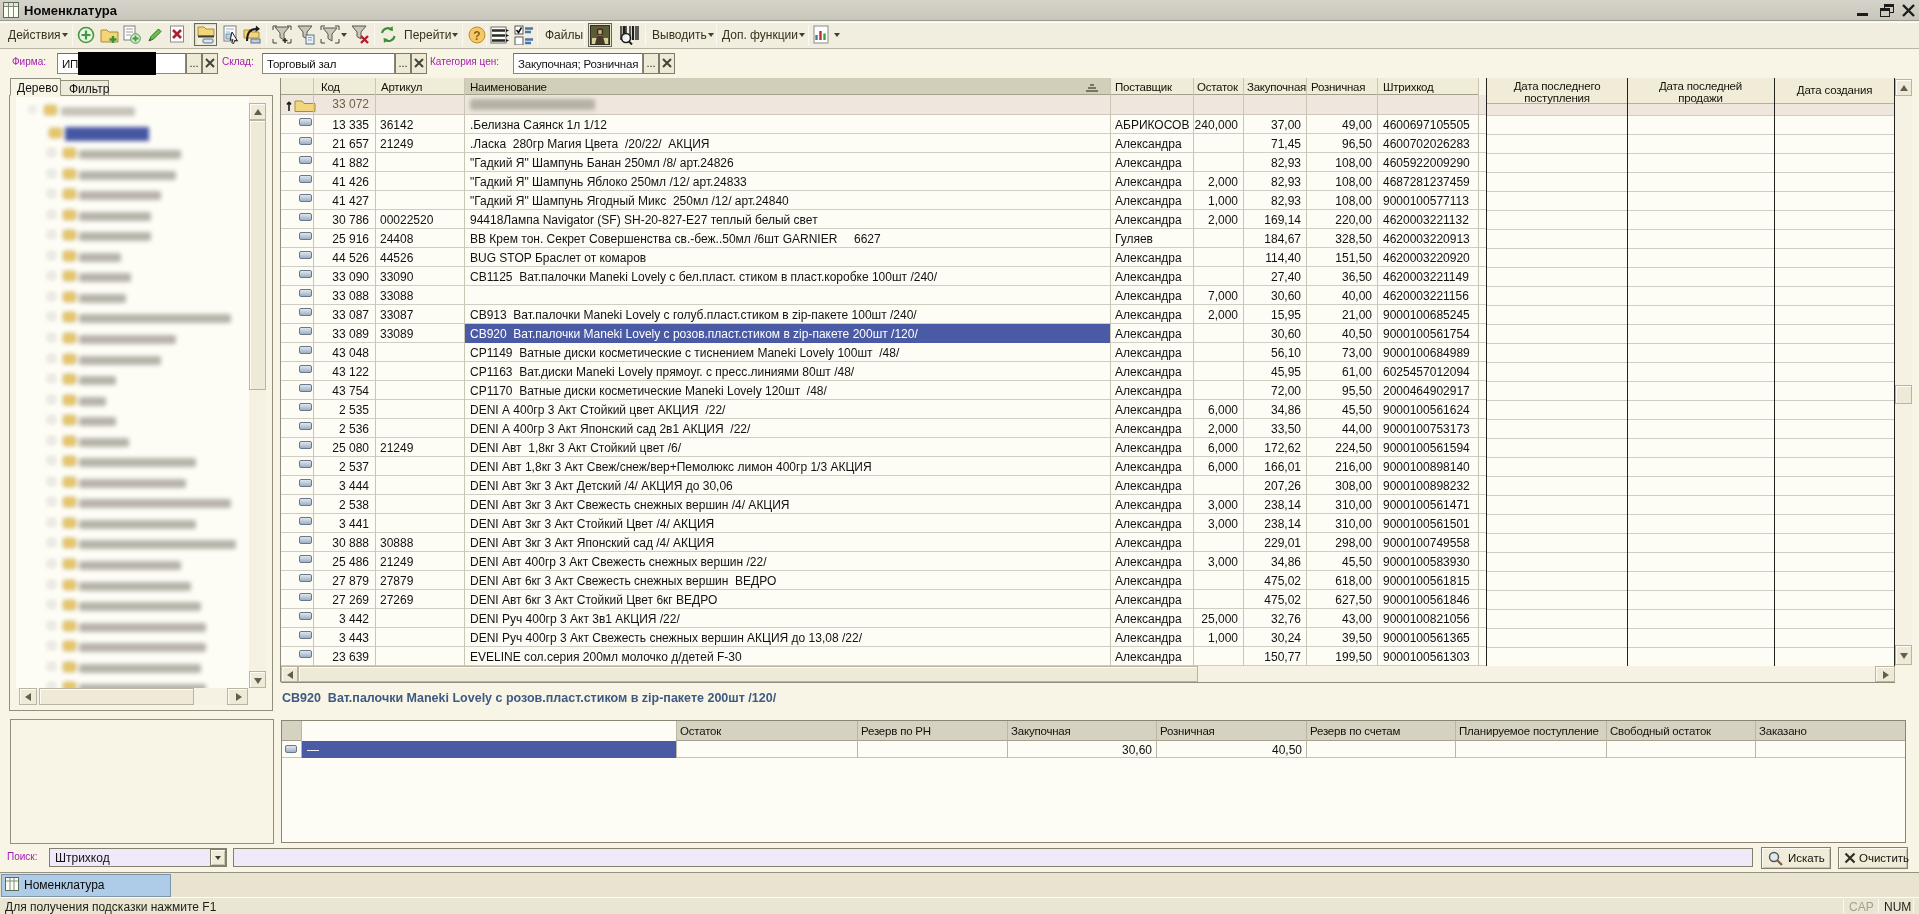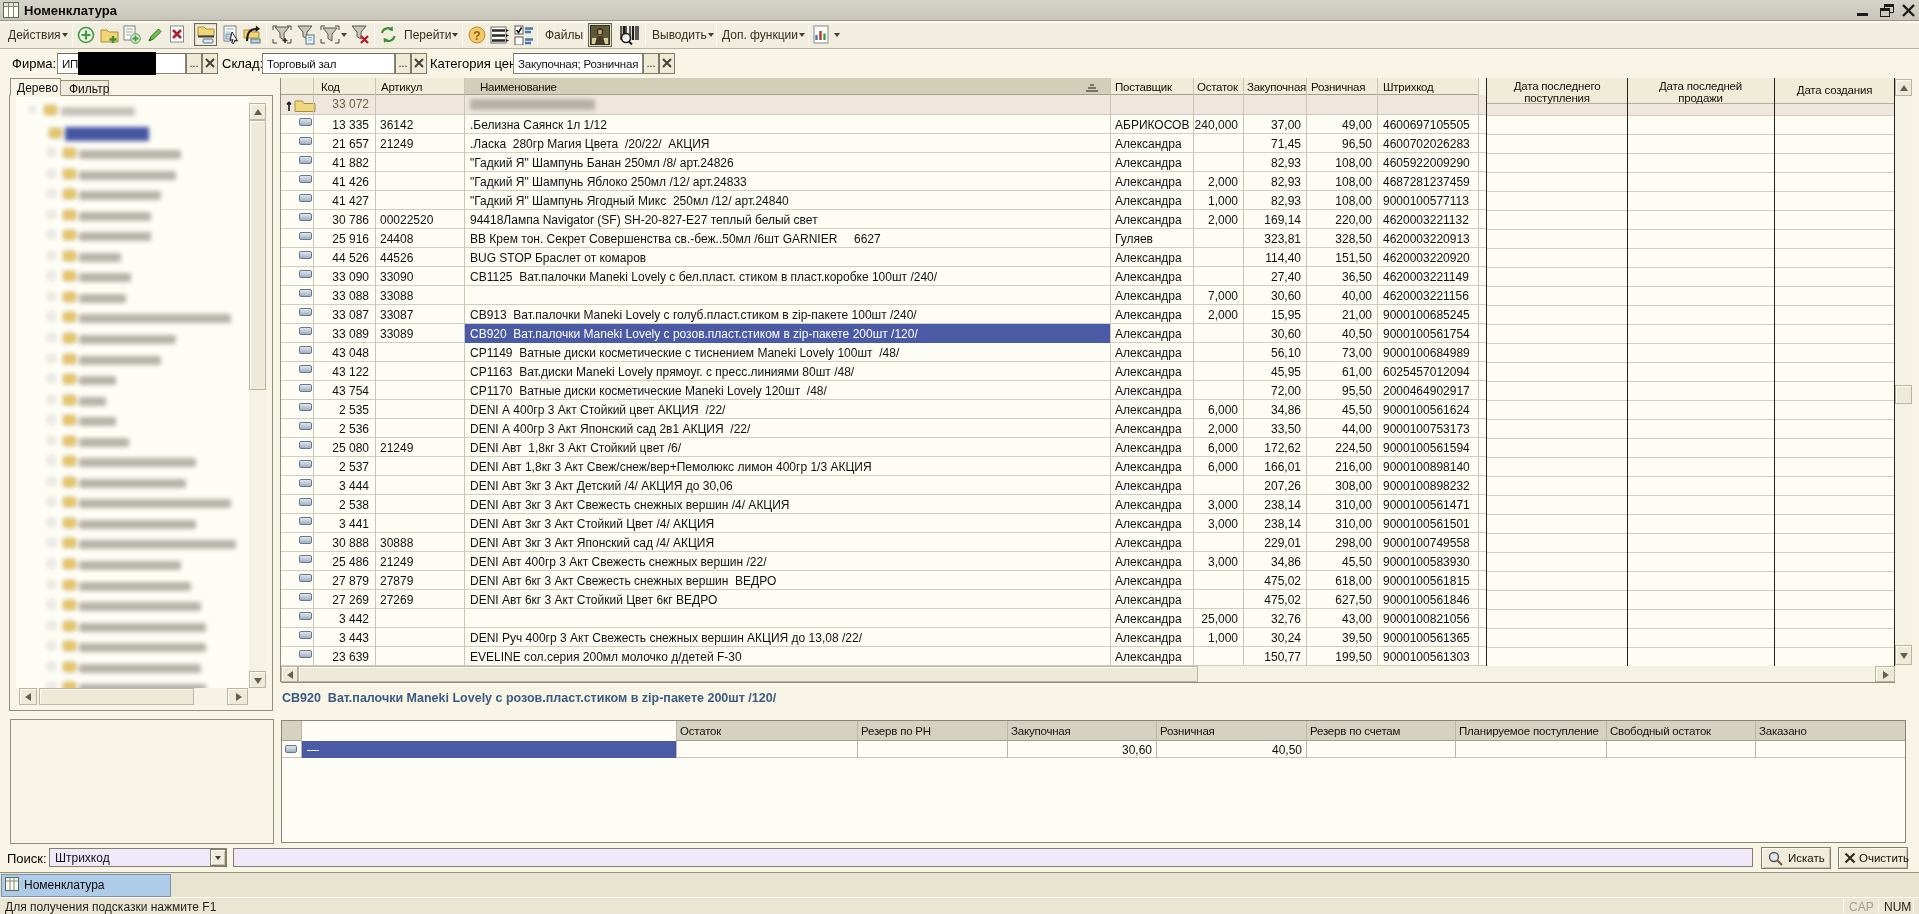--- a/index.html
+++ b/index.html
@@ -6,21 +6,21 @@
 #w{position:absolute;left:0;top:0;width:1919px;height:914px;background:#f8f5e6}
 .ab{position:absolute}
 
 #tb{left:0;top:0;width:1919px;height:21px;background:linear-gradient(#d6d3ca,#c8c5bb);border-bottom:1px solid #9b988c}
 
 #tool{left:0;top:22px;width:1919px;height:27px;background:#f2eedf;border-top:1px solid #fcfbf4;border-bottom:1px solid #b9b5a5}
 .tsep{top:25px;width:1px;height:21px;background:#c2beac;border-right:1px solid #fbfaf2}
 .ttxt{top:28px;color:#33301c;font-size:12px}
 .dar{width:0;height:0;border-left:3.5px solid transparent;border-right:3.5px solid transparent;border-top:4px solid #42402e}
 
-.lbl{color:#000000;font-size:13px}
+.lbl{color:#a21caf;font-size:10px}
 .inp{background:#fff;border:1px solid #8a8873;border-top-color:#6e6c5a;height:21px;white-space:nowrap;overflow:hidden}
 .sbtn{height:21px;background:#eeead6;border:1px solid #7e7c68;color:#222;text-align:center;font-size:11px;line-height:18px}
 
 .tab{border:1px solid #938f7e;border-bottom:none;background:#f8f5e6}
 
 #treebox{left:9px;top:95px;width:264px;height:616px;border:1px solid #938f7e;background:#f8f5e6}
 #tree{position:absolute;left:6px;top:1px;width:233px;height:591px;background:#fdfdf6;overflow:hidden}
 .trow{position:absolute;filter:blur(2.2px)}
 .blob{position:absolute;height:9px;background:#b7b3a9;border-radius:2px;top:4px}
 .fold{position:absolute;width:13px;height:10px;background:#e9c76a;border:1px solid #bb9c45;border-radius:2px}
@@ -389,21 +389,21 @@
       </div>
 <div class="sbb" style="left:29px;top:592px;width:155px;height:17px"></div>
 <div class="sbb" style="left:217px;top:592px;width:21px;height:17px">
         <div class="arr" style="margin:4px auto 0;margin-left:8px"></div>
       </div>
 </div>
 <div id="thead" class="ab"></div>
 <div class="ab" style="left:464px;top:78px;width:646px;height:17px;background:#d2ceb7;border-bottom:1px solid #a3a08e"></div>
 <div class="ab hcell" style="left:321px;top:78px">Код</div>
 <div class="ab hcell" style="left:381px;top:78px">Артикул</div>
-<div class="ab hcell" style="left:480px;top:78px">Наименование</div>
+<div class="ab hcell" style="left:470px;top:78px">Наименование</div>
 <div class="ab hcell" style="left:1115px;top:78px">Поставщик</div>
 <div class="ab hcell" style="left:1197px;top:78px">Остаток</div>
 <div class="ab hcell" style="left:1247px;top:78px">Закупочная</div>
 <div class="ab hcell" style="left:1311px;top:78px">Розничная</div>
 <div class="ab hcell" style="left:1383px;top:78px">Штрихкод</div>
 <svg class="ab" style="left:1085px;top:82px" width="14" height="11">
       <path d="M1 9 h12 M3 6 h8 M5 3 h4" stroke="#5a5747" stroke-width="1.6"></path>
     </svg>
 <div class="ab" style="left:281px;top:95px;width:1205px;height:20px;background:#efe7de;border-bottom:1px solid #cdc9be"></div>
 <svg class="ab" style="left:286px;top:98px" width="32" height="15">
@@ -479,21 +479,21 @@
         <span class="num" style="left:980px;width:111px">220,00</span>
         <span style="left:1102px;width:100px">4620003221132</span>
       </div>
 <div class="r">
         <span class="card"></span>
         <span class="num" style="left:32px;width:56px">25 916</span>
         <span style="left:99px;width:85px">24408</span>
         <span style="left:189px;width:638px">ВВ Крем тон. Секрет Совершенства св.-беж..50мл /6шт GARNIER&nbsp;&nbsp;&nbsp;&nbsp;&nbsp;6627</span>
         <span style="left:834px;width:150px">Гуляев</span>
         <span class="num" style="left:867px;width:90px"></span>
-        <span class="num" style="left:917px;width:103px">323,81</span>
+        <span class="num" style="left:917px;width:103px">184,67</span>
         <span class="num" style="left:980px;width:111px">328,50</span>
         <span style="left:1102px;width:100px">4620003220913</span>
       </div>
 <div class="r">
         <span class="card"></span>
         <span class="num" style="left:32px;width:56px">44 526</span>
         <span style="left:99px;width:85px">44526</span>
         <span style="left:189px;width:638px">BUG STOP Браслет от комаров</span>
         <span style="left:834px;width:150px">Александра</span>
         <span class="num" style="left:867px;width:90px"></span>
@@ -695,20 +695,21 @@
         <span style="left:834px;width:150px">Александра</span>
         <span class="num" style="left:867px;width:90px"></span>
         <span class="num" style="left:917px;width:103px">475,02</span>
         <span class="num" style="left:980px;width:111px">627,50</span>
         <span style="left:1102px;width:100px">9000100561846</span>
       </div>
 <div class="r">
         <span class="card"></span>
         <span class="num" style="left:32px;width:56px">3 442</span>
         <span style="left:99px;width:85px"></span>
+        <span style="left:189px;width:638px">DENI Руч 400гр 3 Акт 3в1 АКЦИЯ /22/</span>
         <span style="left:834px;width:150px">Александра</span>
         <span class="num" style="left:867px;width:90px">25,000</span>
         <span class="num" style="left:917px;width:103px">32,76</span>
         <span class="num" style="left:980px;width:111px">43,00</span>
         <span style="left:1102px;width:100px">9000100821056</span>
       </div>
 <div class="r">
         <span class="card"></span>
         <span class="num" style="left:32px;width:56px">3 443</span>
         <span style="left:99px;width:85px"></span>

